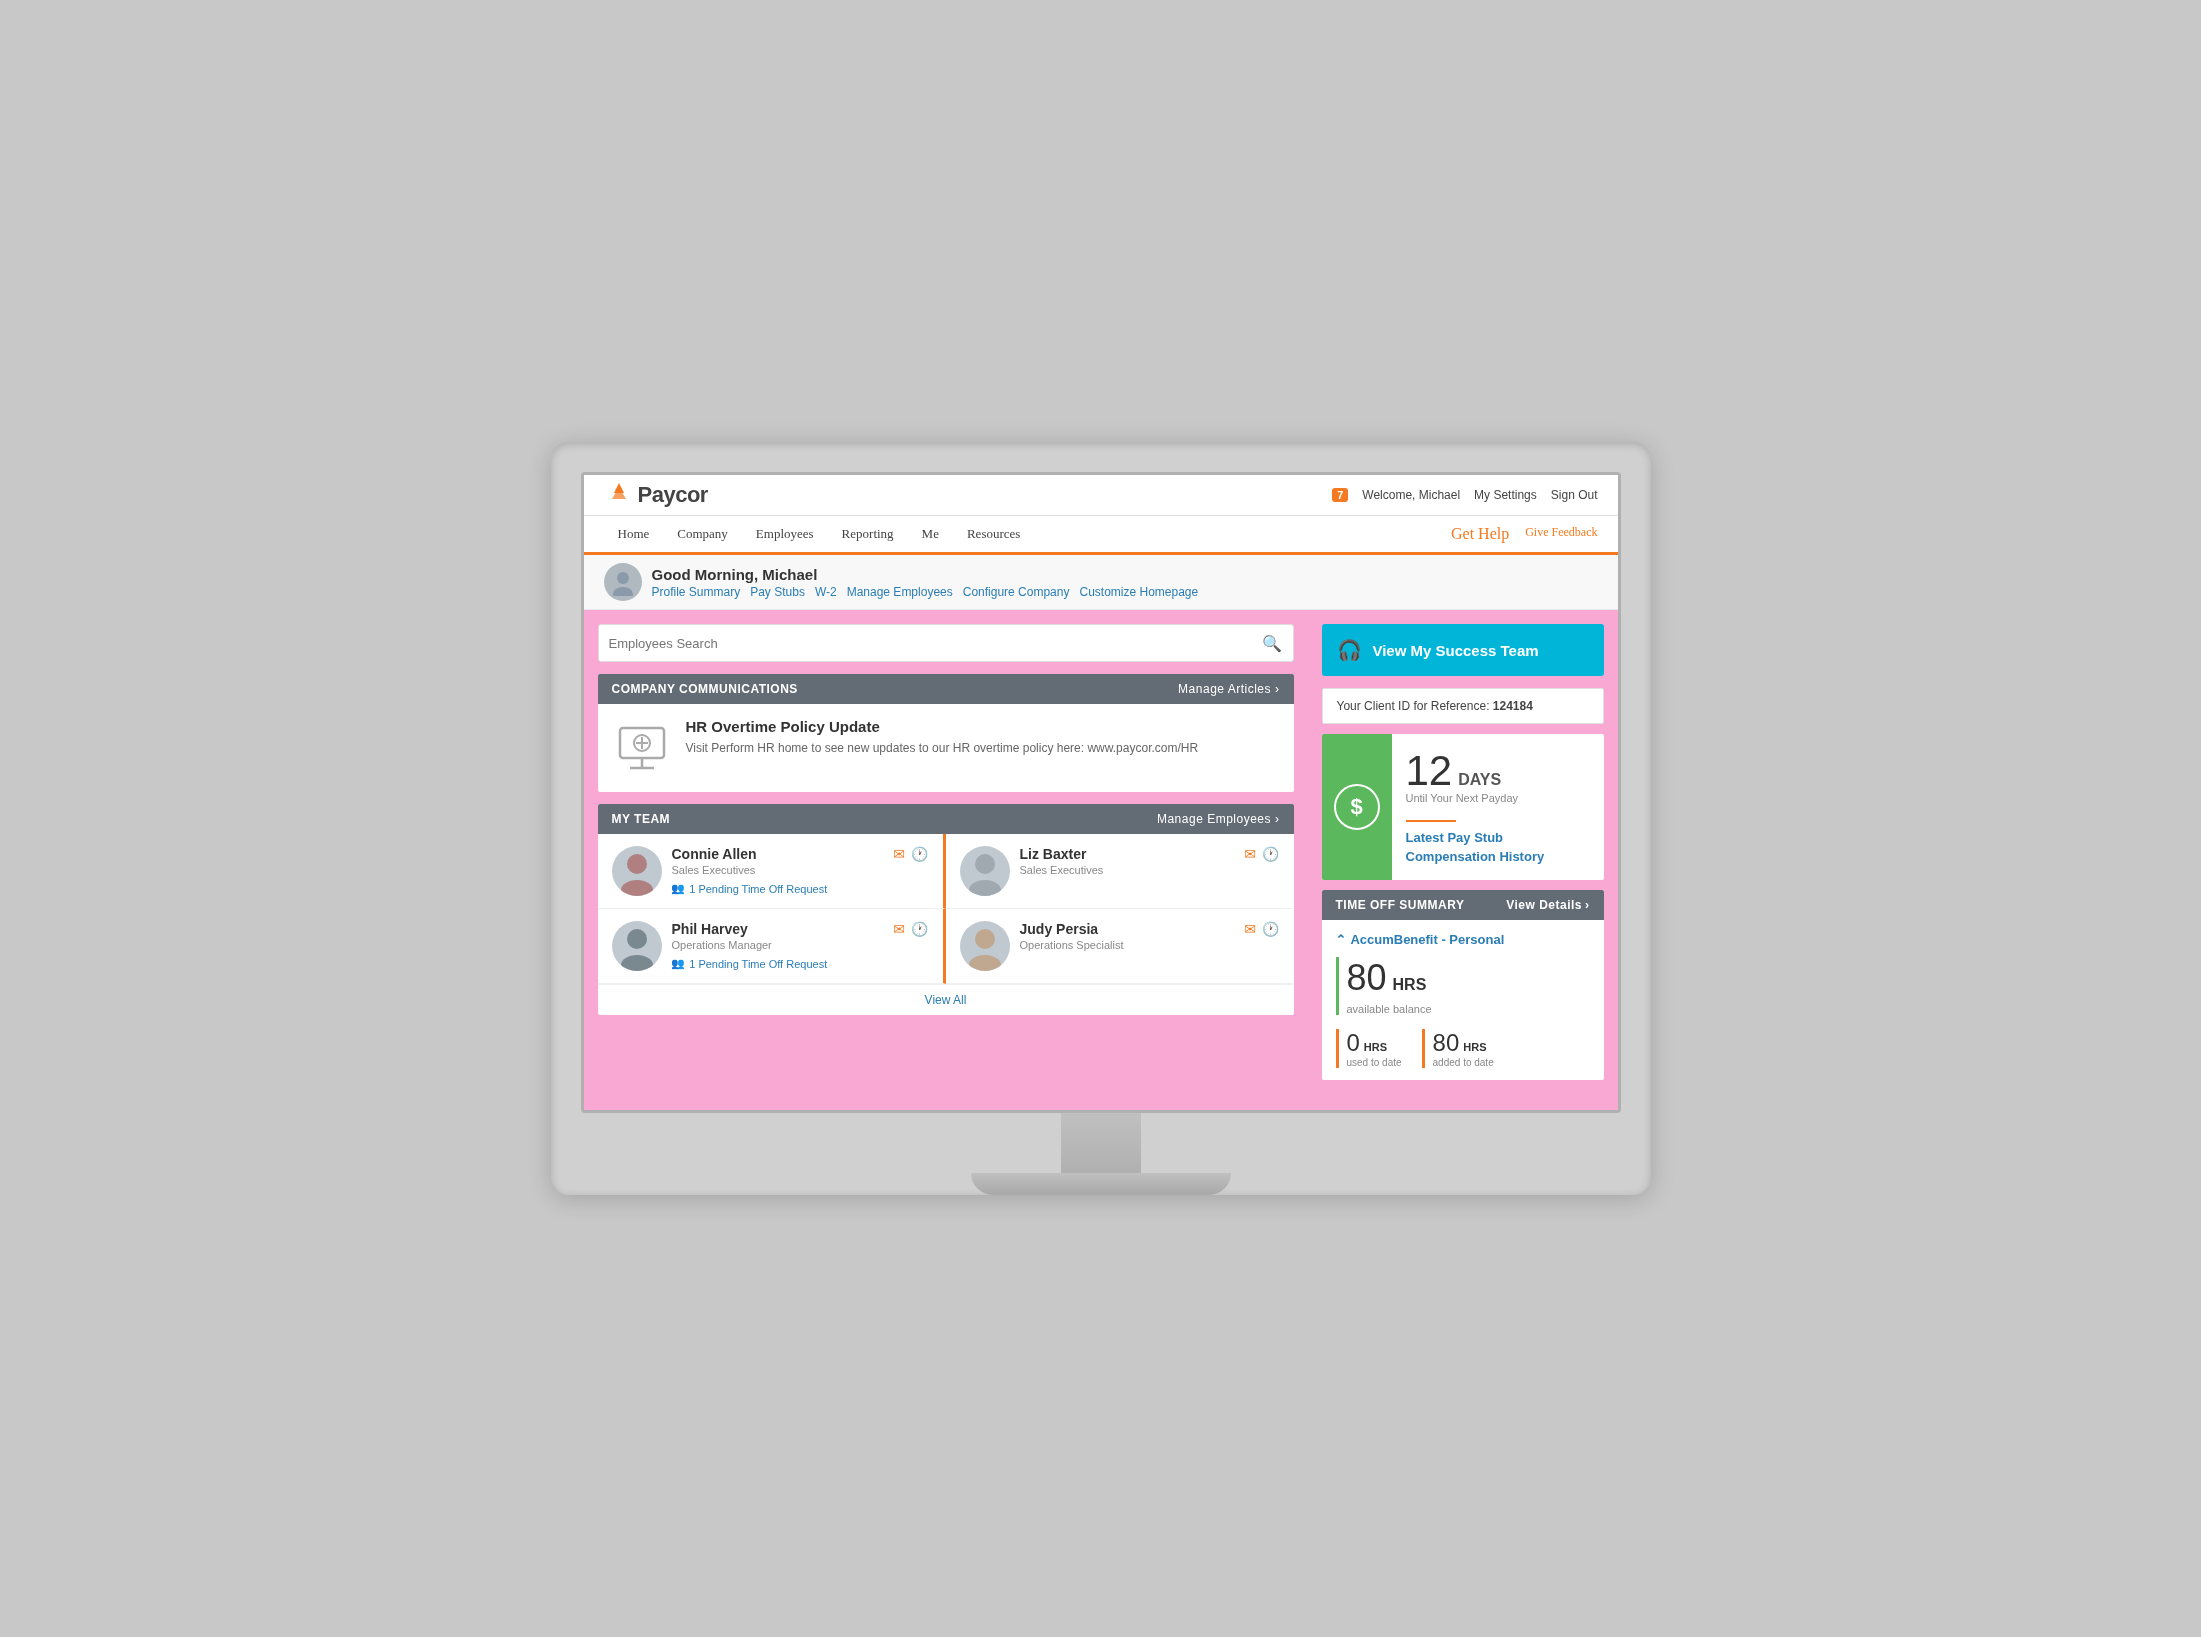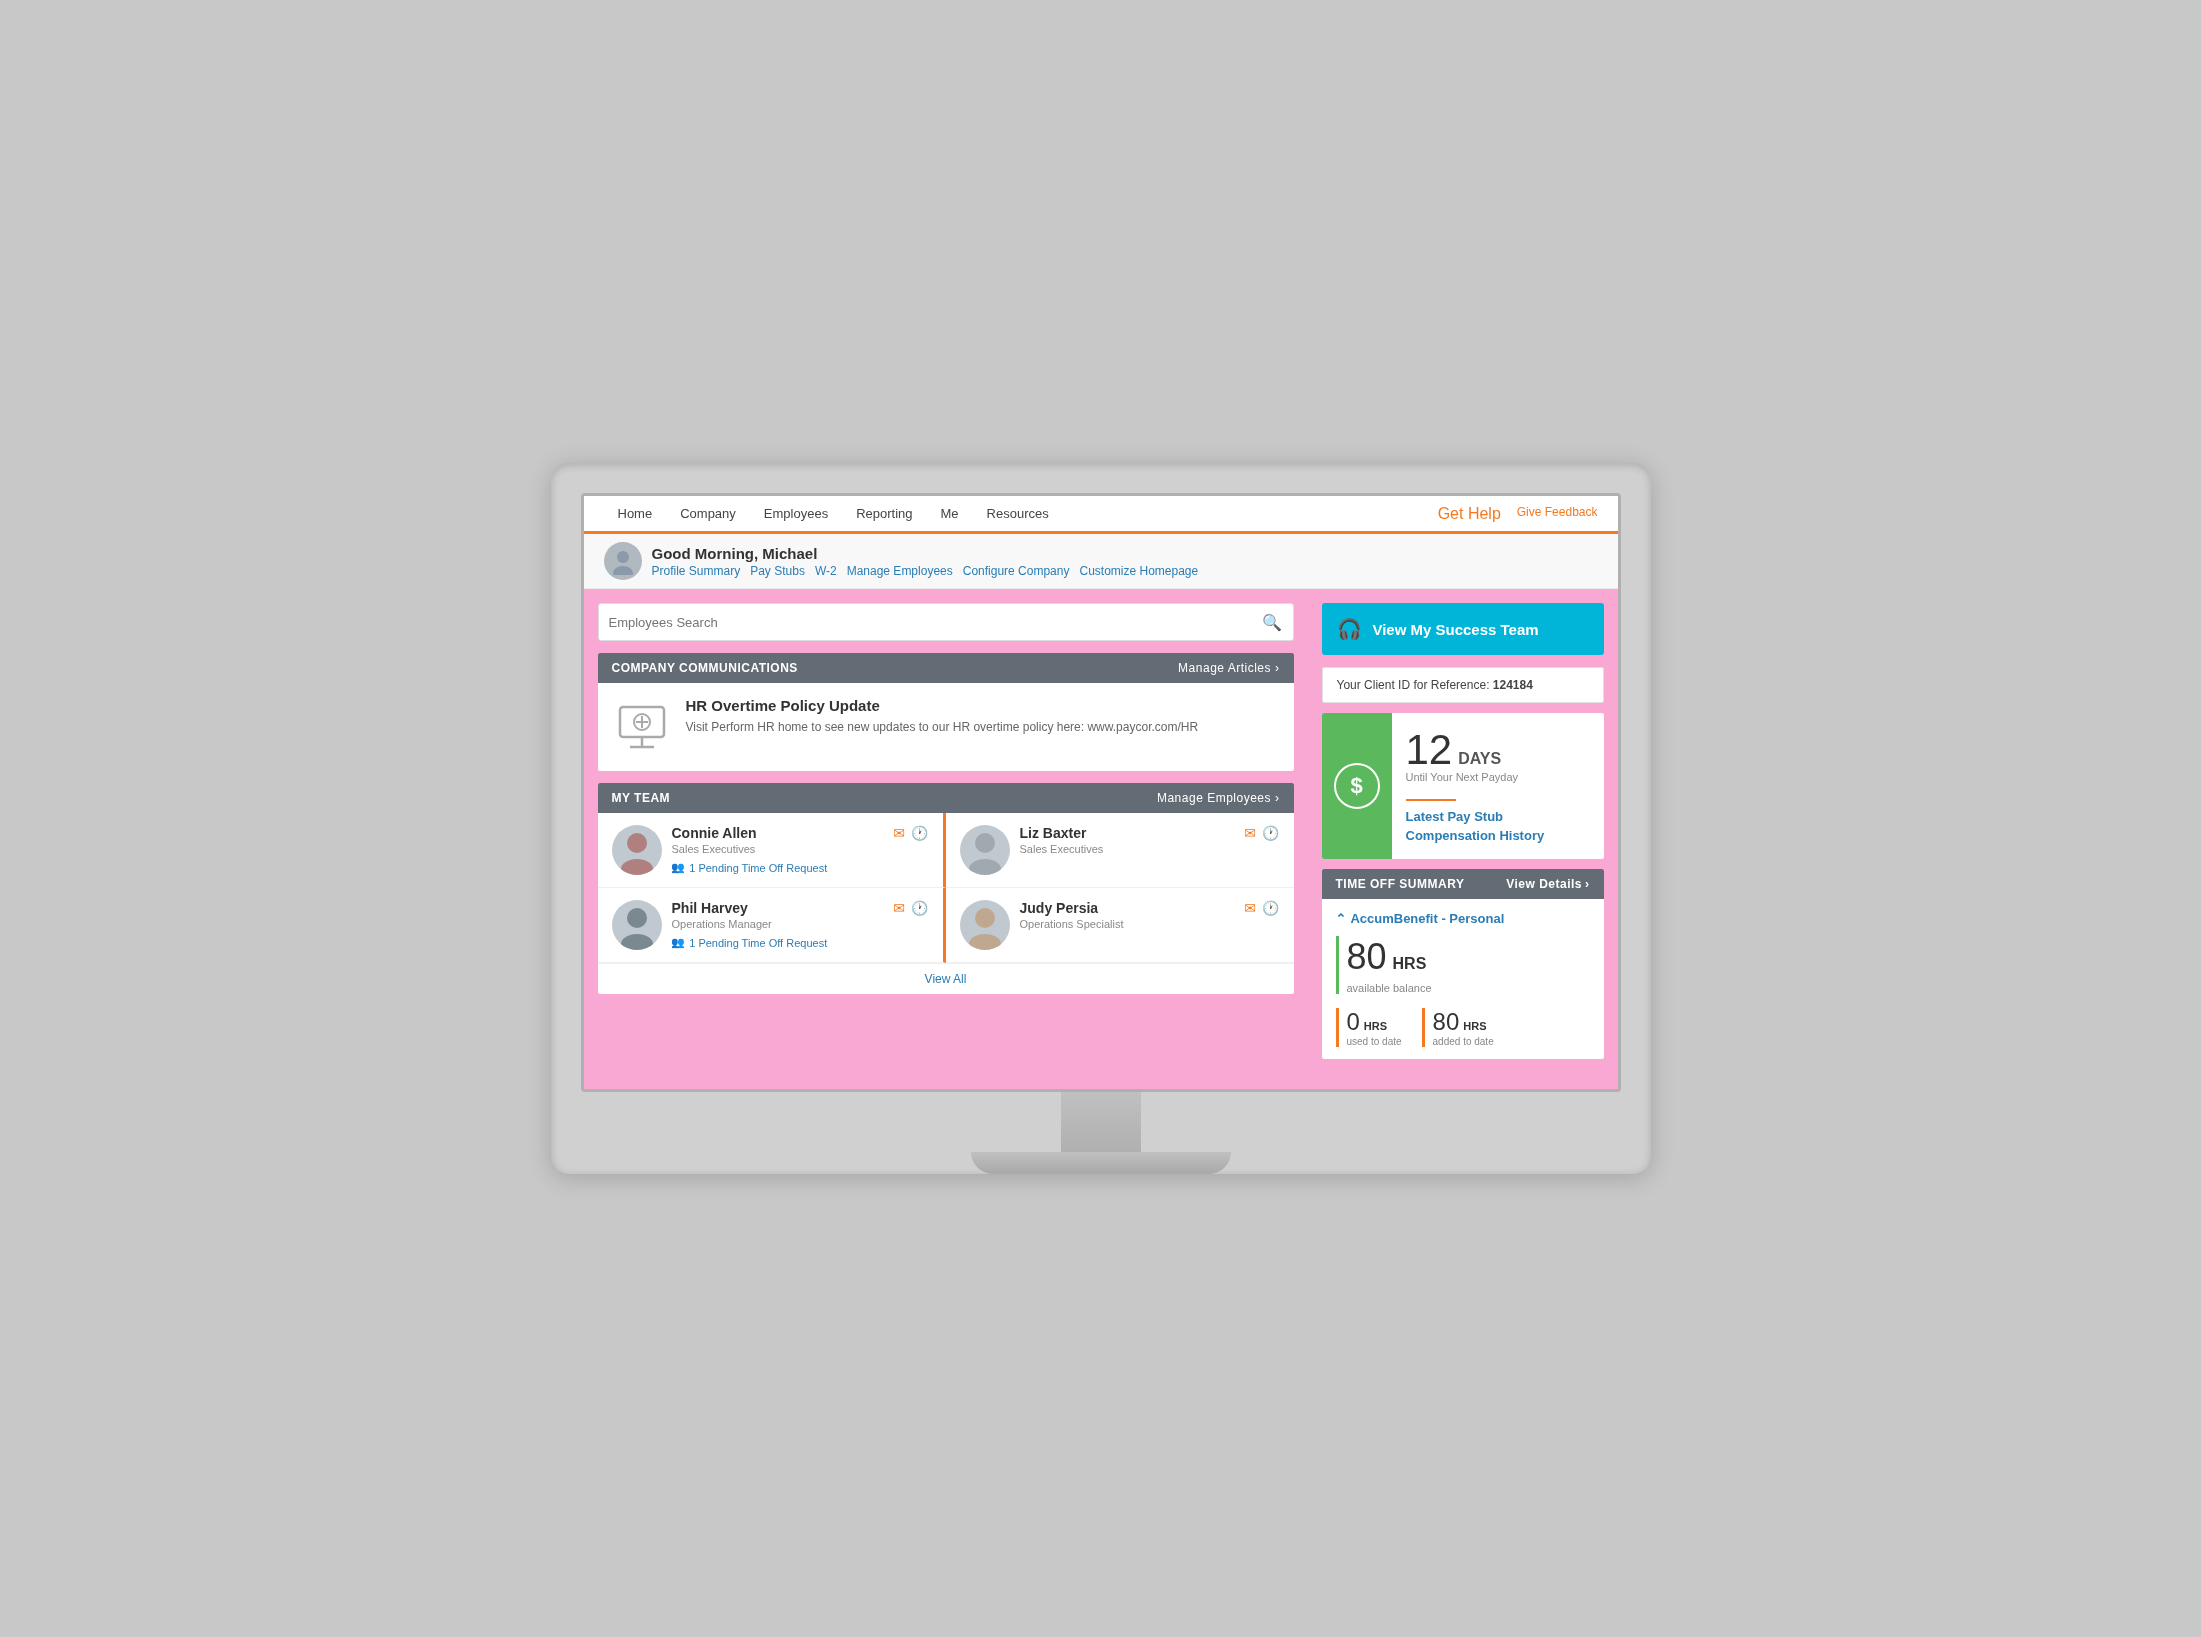--- a/index.html
+++ b/index.html
@@ -88,20 +88,21 @@
     }
 
     
     .nav-bar {
       background: #fff;
       border-bottom: 3px solid #f47920;
       padding: 0 20px;
       display: flex;
       align-items: center;
       justify-content: space-between;
+      font-family: Liberation Serif, serif;
     }
 
     .nav-items {
       display: flex;
       gap: 0;
     }
 
     .nav-item {
       padding: 10px 14px;
       font-size: 13px;
@@ -563,20 +564,36 @@
       cursor: pointer;
       border-top: 1px solid #f0f0f0;
     }
   </style>
 </head>
 <body>
 
 <div class="monitor-outer">
   <div class="monitor-screen">
 
+    <div class="top-bar">
+      <div class="logo">
+
+        <svg width="30" height="28" viewBox="0 0 30 28">
+          <polygon points="15,2 10,12 20,12" fill="#f47920"></polygon>
+          <polygon points="15,6 8,18 22,18" fill="#f47920" opacity="0.7"></polygon>
+        </svg>
+        <span class="logo-text">Paycor</span>
+      </div>
+      <div class="top-right">
+        <span class="notification-badge">7</span>
+        <span style="font-size:12px;color:#444;">Welcome, Michael</span>
+        <a style="color:#444;text-decoration:none;font-size:12px;">My Settings</a>
+        <a style="color:#444;text-decoration:none;font-size:12px;">Sign Out</a>
+      </div>
+    </div>
 
     <div class="nav-bar">
       <div class="nav-items">
         <a class="nav-item">Home</a>
         <a class="nav-item">Company</a>
         <a class="nav-item">Employees</a>
         <a class="nav-item">Reporting</a>
         <a class="nav-item">Me</a>
         <a class="nav-item">Resources</a>
       </div>

